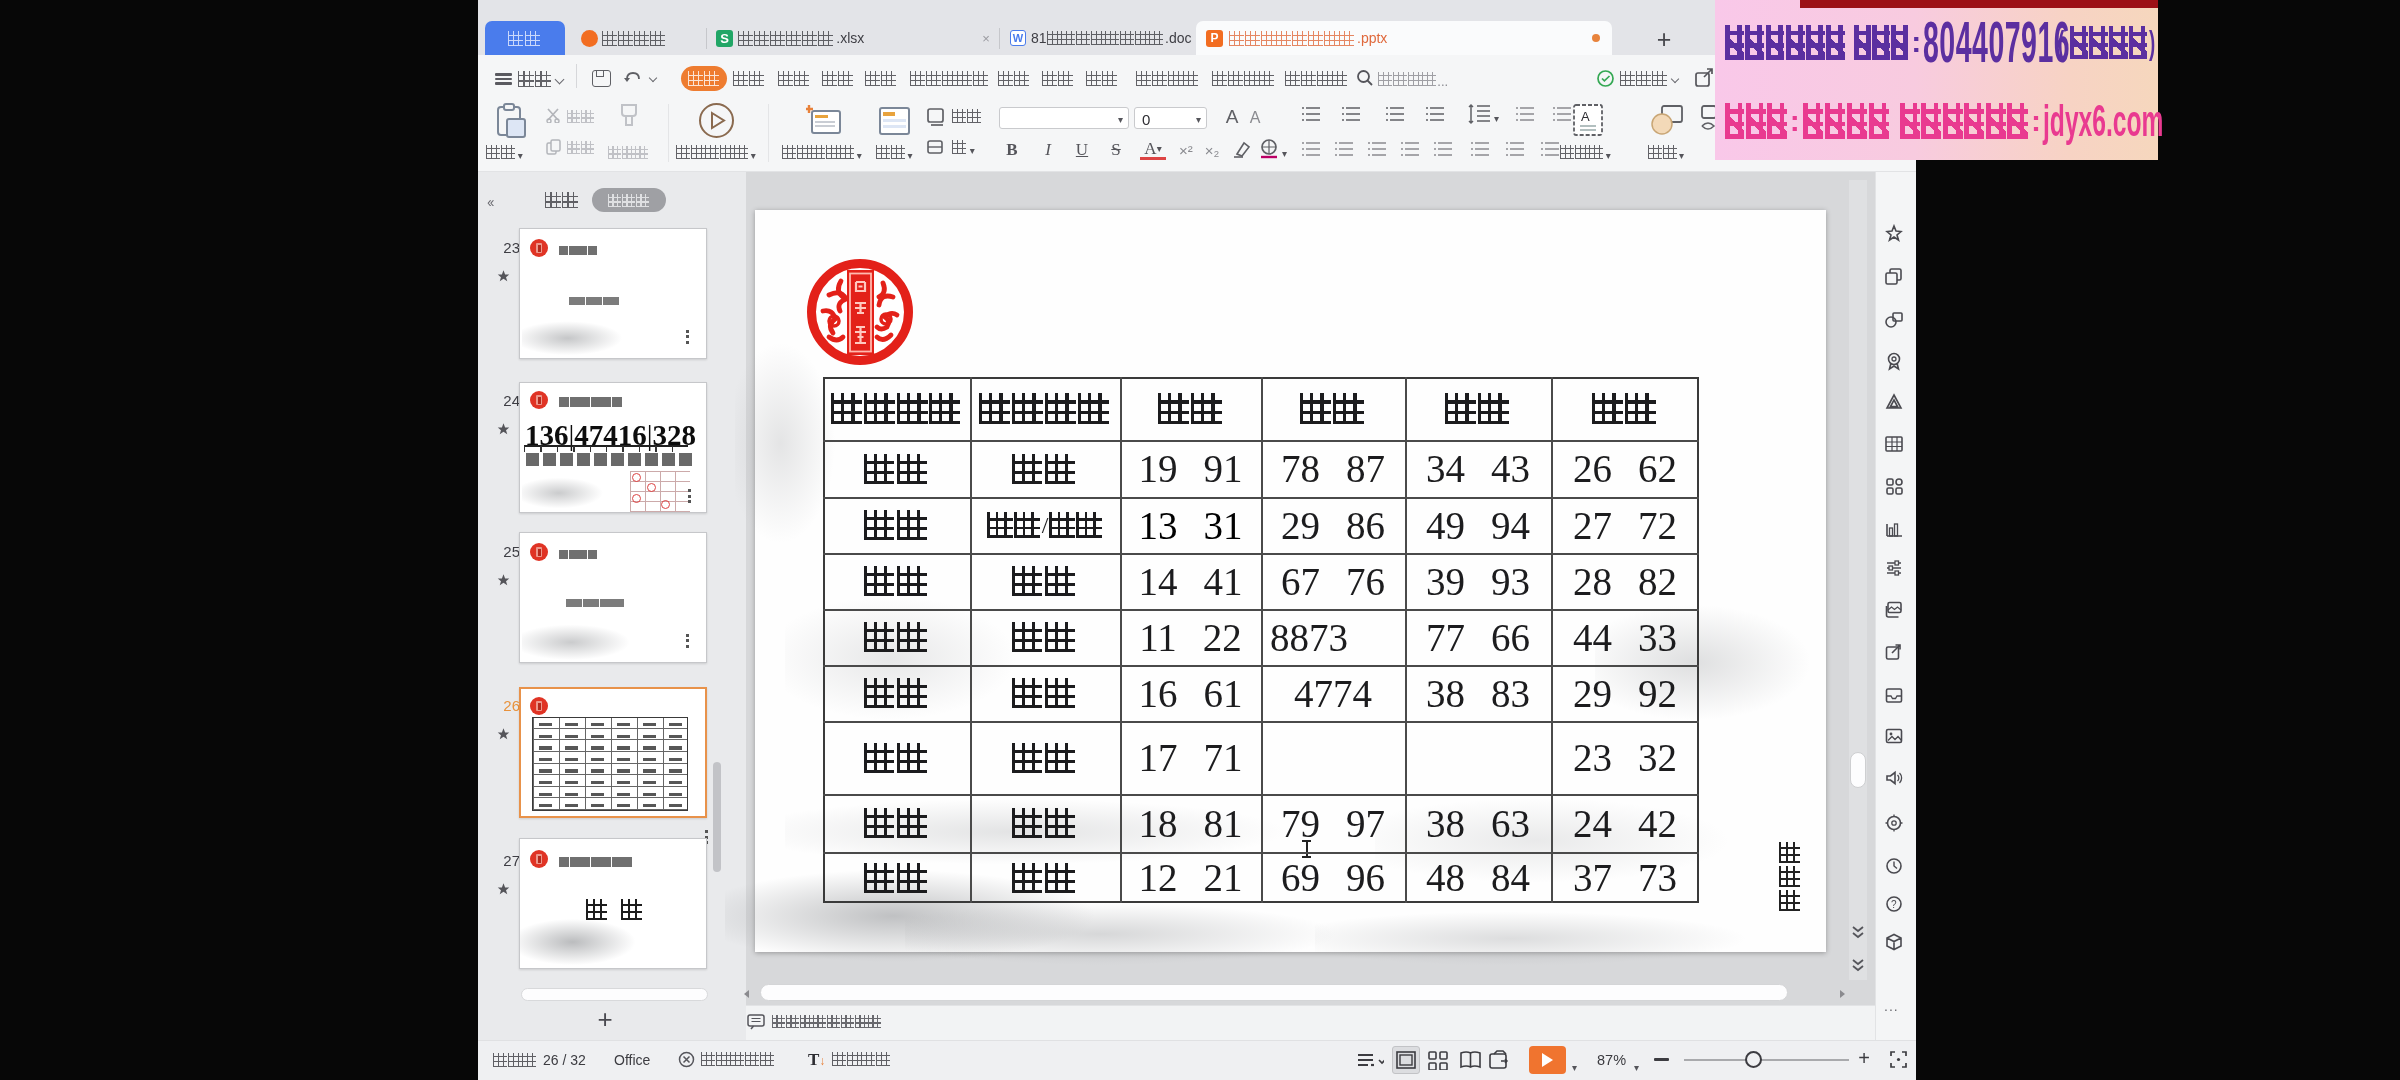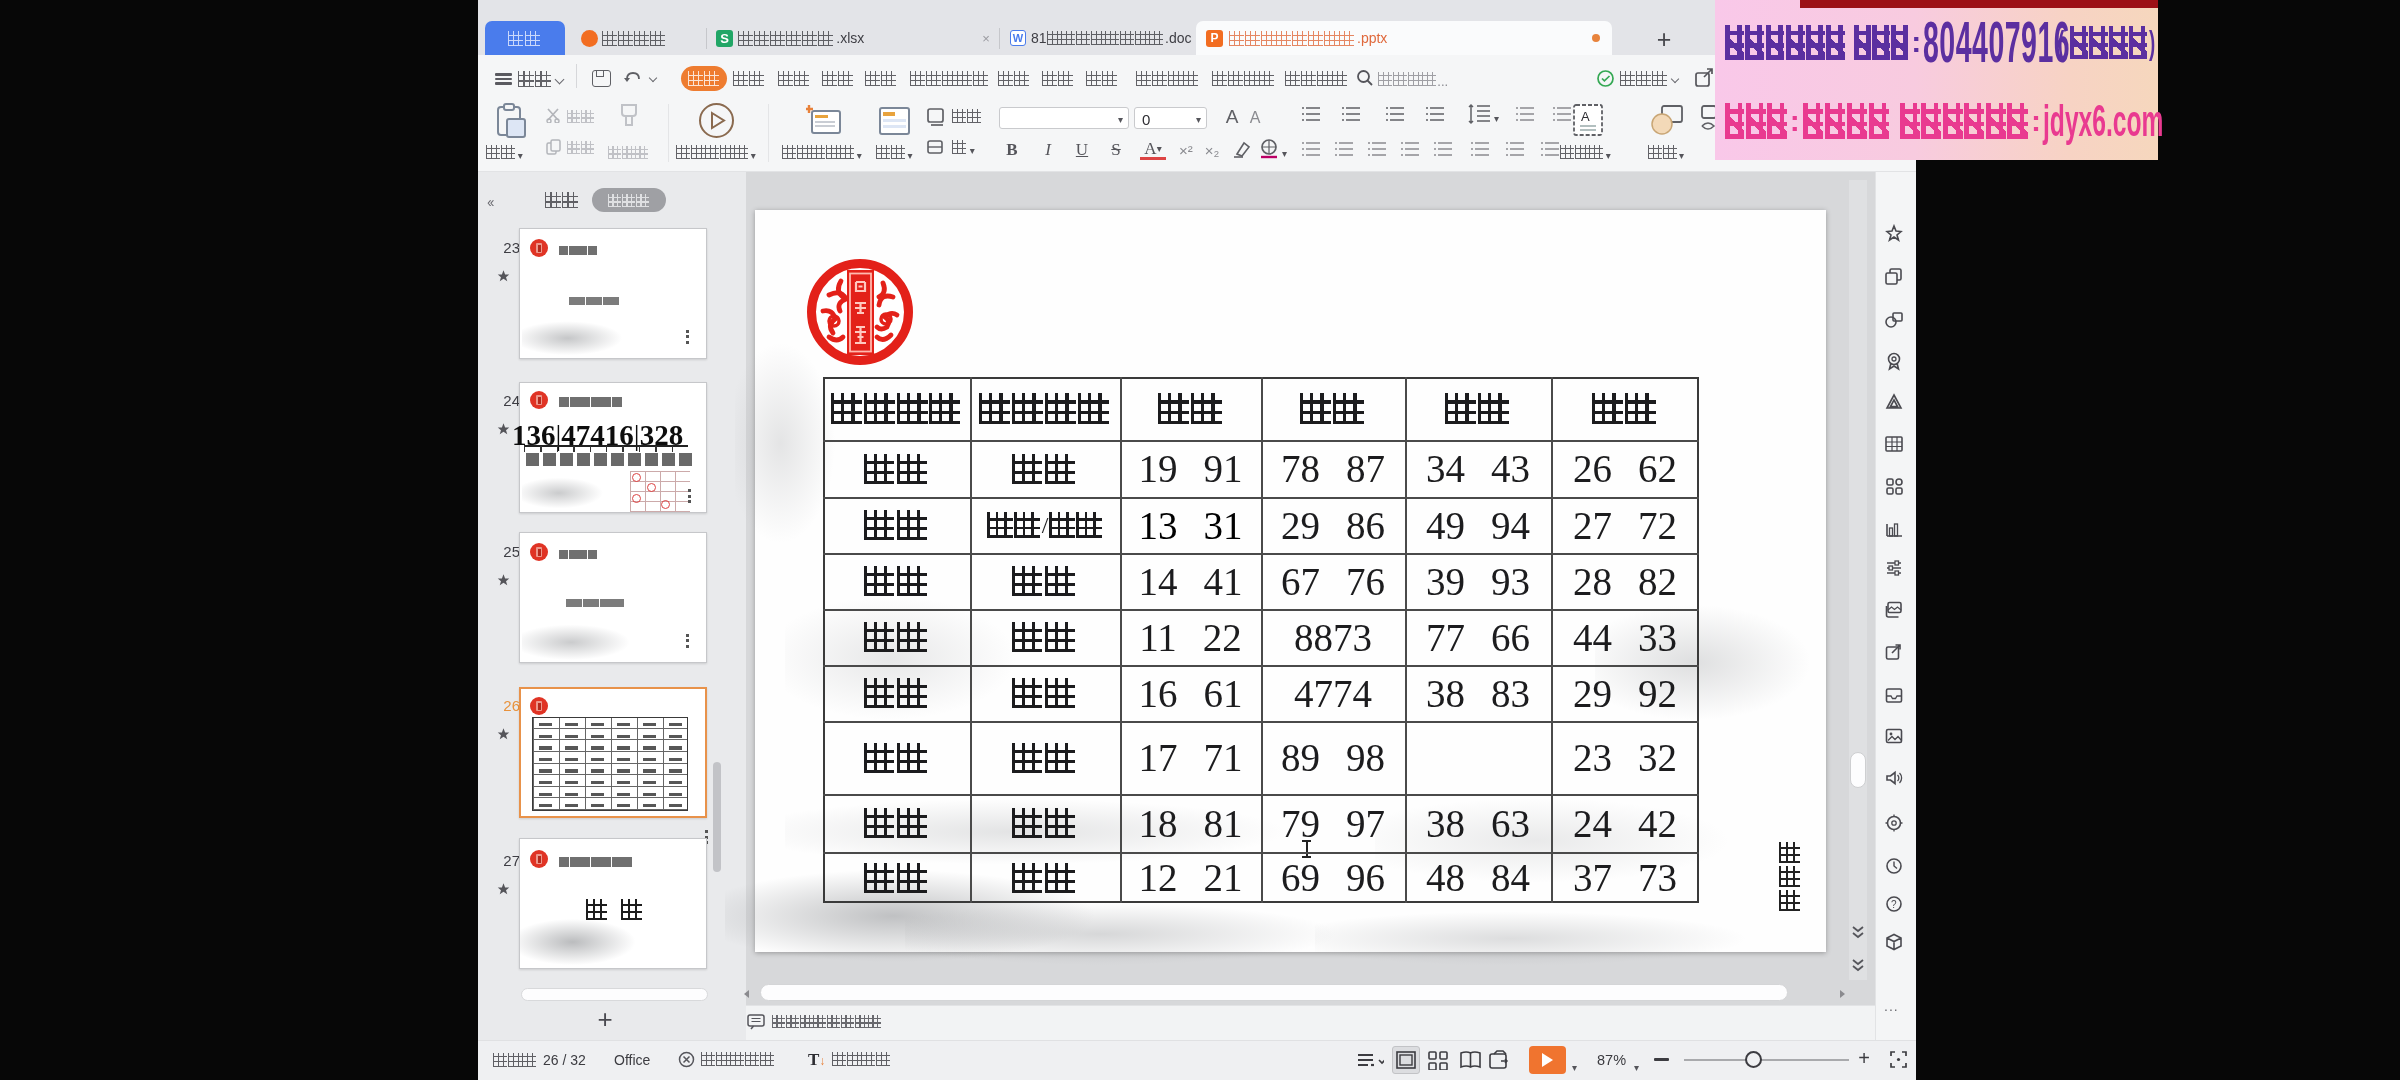--- a/index.html
+++ b/index.html
@@ -481,21 +481,21 @@
     <span style="position:absolute;left:16px;top:12px;width:6px;height:10px;background:#f0b9af;opacity:.75;border-radius:1px"></span>
     <span style="position:absolute;left:17.5px;top:13.5px;width:3px;height:7px;background:#b62a1d;"></span>
 <div class="ab" style="left:39px;top:10px;width:78px;height:10px;"><span class="zs" style="font-size:10px;color:#333;">
         <i class="zt" style="width:1.0em;height:1.0em;margin-right:0.06em"></i>
         <i class="zt" style="width:1.0em;height:1.0em;margin-right:0.06em"></i>
         <i class="zt" style="width:1.0em;height:1.0em;margin-right:0.06em"></i>
         <i class="zt" style="width:1.0em;height:1.0em;margin-right:0.06em"></i>
         <i class="zt" style="width:1.0em;height:1.0em;margin-right:0.06em"></i>
         <i class="zt" style="width:1.0em;height:1.0em;margin-right:0.06em"></i>
       </span></div>
-<div class="ab" style="left:-8px;top:36px;width:184px;height:26px;font-family:'Liberation Serif',serif;font-weight:bold;color:#0d0d0d;font-size:29px;text-align:left;">136<span style="font-weight:400">|</span>47416<span style="font-weight:400">|</span>328</div>
+<div class="ab" style="left:-8px;top:36px;width:184px;height:26px;font-family:'Liberation Serif',serif;font-weight:bold;color:#0d0d0d;font-size:29px;text-align:right;">136<span style="font-weight:400">|</span>47416<span style="font-weight:400">|</span>328</div>
 <div class="ab" style="left:4px;top:62px;width:164px;height:1.8px;background:#222;"></div>
 <div class="ab" style="left:4px;top:63px;width:164px;height:6px;background:repeating-linear-gradient(90deg,#333 0 1.4px,transparent 1.4px 16.4px);"></div>
 <div class="ab" style="left:6px;top:70px;width:172px;height:13px;display:flex;gap:4px;">
       <i class="zt" style="font-size:13px;width:1em;height:1em;color:#2a2a2a"></i>
       <i class="zt" style="font-size:13px;width:1em;height:1em;color:#2a2a2a"></i>
       <i class="zt" style="font-size:13px;width:1em;height:1em;color:#2a2a2a"></i>
       <i class="zt" style="font-size:13px;width:1em;height:1em;color:#2a2a2a"></i>
       <i class="zt" style="font-size:13px;width:1em;height:1em;color:#2a2a2a"></i>
       <i class="zt" style="font-size:13px;width:1em;height:1em;color:#2a2a2a"></i>
       <i class="zt" style="font-size:13px;width:1em;height:1em;color:#2a2a2a"></i>
@@ -763,21 +763,21 @@
 <div class="ctr" style="position:absolute;left:147px;top:232px;width:150px;height:56px">
         <span class="zs" style="font-size:30px;color:#1c1c1e;">
           <i class="z" style="width:1.0em;height:1.0em;margin-right:0.1em"></i>
           <i class="z" style="width:1.0em;height:1.0em;margin-right:0.1em"></i>
         </span>
       </div>
 <div class="ctr" style="position:absolute;left:297px;top:232px;width:141px;height:56px;font-family:'Liberation Serif',serif;font-size:39px;color:#1c1c1e;gap:26px">
         <span>11</span>
         <span>22</span>
       </div>
-<div class="ctr" style="position:absolute;left:438px;top:232px;width:144px;height:56px;font-family:'Liberation Serif',serif;font-size:39px;color:#1c1c1e;">
+<div class="ctr" style="position:absolute;left:414px;top:232px;width:144px;height:56px;font-family:'Liberation Serif',serif;font-size:39px;color:#1c1c1e;">
         <span>88</span>
         <span>73</span>
       </div>
 <div class="ctr" style="position:absolute;left:582px;top:232px;width:146px;height:56px;font-family:'Liberation Serif',serif;font-size:39px;color:#1c1c1e;gap:26px">
         <span>77</span>
         <span>66</span>
       </div>
 <div class="ctr" style="position:absolute;left:728px;top:232px;width:148px;height:56px;font-family:'Liberation Serif',serif;font-size:39px;color:#1c1c1e;gap:26px">
         <span>44</span>
         <span>33</span>
@@ -818,24 +818,20 @@
       </div>
 <div class="ctr" style="position:absolute;left:147px;top:344px;width:150px;height:73px">
         <span class="zs" style="font-size:30px;color:#1c1c1e;">
           <i class="z" style="width:1.0em;height:1.0em;margin-right:0.1em"></i>
           <i class="z" style="width:1.0em;height:1.0em;margin-right:0.1em"></i>
         </span>
       </div>
 <div class="ctr" style="position:absolute;left:297px;top:344px;width:141px;height:73px;font-family:'Liberation Serif',serif;font-size:39px;color:#1c1c1e;gap:26px">
         <span>17</span>
         <span>71</span>
-      </div>
-<div class="ctr" style="position:absolute;left:438px;top:344px;width:144px;height:73px;font-family:'Liberation Serif',serif;font-size:39px;color:#1c1c1e;gap:26px">
-        <span>89</span>
-        <span>98</span>
       </div>
 <div class="ctr" style="position:absolute;left:728px;top:344px;width:148px;height:73px;font-family:'Liberation Serif',serif;font-size:39px;color:#1c1c1e;gap:26px">
         <span>23</span>
         <span>32</span>
       </div>
 <div class="ctr" style="position:absolute;left:0;top:417px;width:147px;height:58px">
         <span class="zs" style="font-size:30px;color:#1c1c1e;">
           <i class="z" style="width:1.0em;height:1.0em;margin-right:0.1em"></i>
           <i class="z" style="width:1.0em;height:1.0em;margin-right:0.1em"></i>
         </span>

